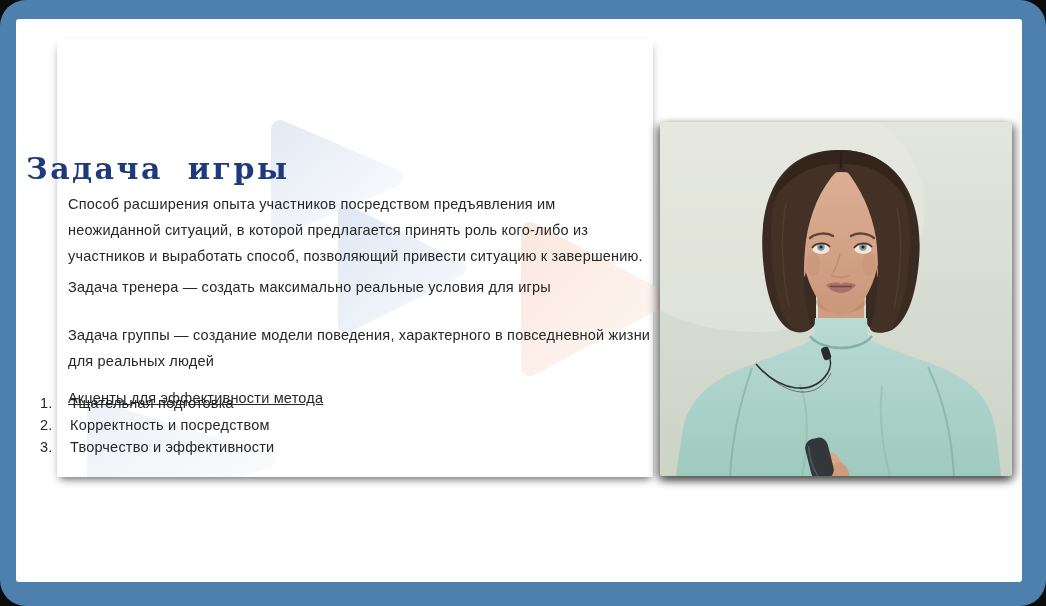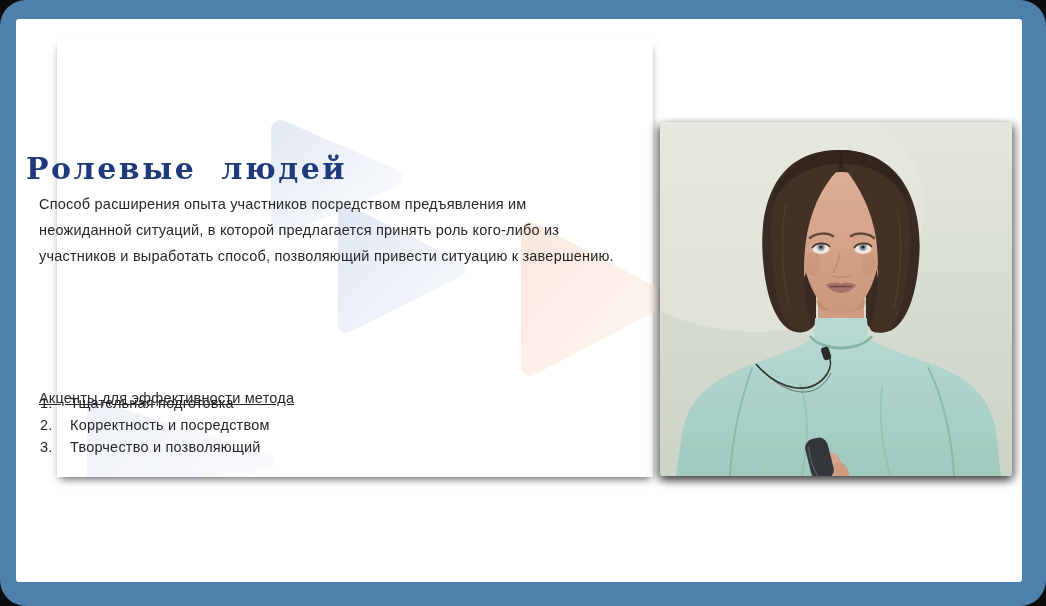--- a/index.html
+++ b/index.html
@@ -41,20 +41,21 @@
     font-size:30px;line-height:36px;
     letter-spacing:2.5px;word-spacing:12px;
     color:#1e3a7c;
     white-space:nowrap;
   }
   .para{
     position:absolute;
     font-size:14.5px;line-height:26px;
     letter-spacing:.2px;
     color:#272727;
+    margin-left:29px;
   }
   .p1{left:23px;top:157px;width:580px;}
   .p2{left:23px;top:240px;width:600px;}
   .p3{left:23px;top:288px;width:592px;}
   .p4{left:23px;top:351px;width:600px;text-decoration:underline;}
   .olist{
     position:absolute;left:24px;top:374px;width:600px;
     font-size:14.5px;color:#272727;letter-spacing:.2px;
   }
   .olist .row{display:flex;line-height:21.8px;}
@@ -91,40 +92,42 @@
           <stop offset="0" stop-color="#fbe7de"></stop>
             <stop offset="1" stop-color="#fef7f3"></stop>
         </linearGradient>
       </defs>
       <path d="M264,110 L378,159 L264,208 Z" fill="url(#gA)" stroke="url(#gA)" stroke-width="18" stroke-linejoin="round" opacity=".95"></path>
       <path d="M330,194 L442,250 L330,306 Z" fill="url(#gB)" stroke="url(#gB)" stroke-width="16" stroke-linejoin="round" opacity=".75"></path>
       <path d="M514,212 L644,280 L514,348 Z" fill="url(#gC)" stroke="url(#gC)" stroke-width="18" stroke-linejoin="round" opacity=".95"></path>
       <path d="M78,388 L252,442 L78,496 Z" fill="url(#gA)" stroke="url(#gA)" stroke-width="14" stroke-linejoin="round" opacity=".6"></path>
     </svg>
 
-    <h1 class="slide-title">Ролевые людей</h1>
+    <h1 class="slide-title">Задача игры</h1>
 
     <p class="para p1">Способ расширения опыта участников посредством предъявления им неожиданной ситуаций, в которой предлагается принять роль кого-либо из участников и выработать способ, позволяющий привести ситуацию к завершению.</p>
 
-
+    <p class="para p2">Задача тренера — создать максимально реальные условия для игры</p>
+
+    <p class="para p3">Задача группы — создание модели поведения, характерного в повседневной жизни для реальных людей</p>
 
     <p class="para p4">Акценты для эффективности метода</p>
 
     <div class="olist">
       <div class="row">
         <span class="num">1.</span>
         <span class="txt">Тщательная подготовка</span>
       </div>
       <div class="row">
         <span class="num">2.</span>
         <span class="txt">Корректность и посредством</span>
       </div>
       <div class="row">
         <span class="num">3.</span>
-        <span class="txt">Творчество и позволяющий</span>
+        <span class="txt">Творчество и эффективности</span>
       </div>
     </div>
 
     <div class="video">
       <svg viewBox="0 0 352 354">
         <defs>
           <linearGradient id="vbg" x1="0" y1="0" x2="0" y2="1">
             <stop offset="0" stop-color="#e3e6dd"></stop>
               <stop offset="1" stop-color="#ccd3c7"></stop>
           </linearGradient>

